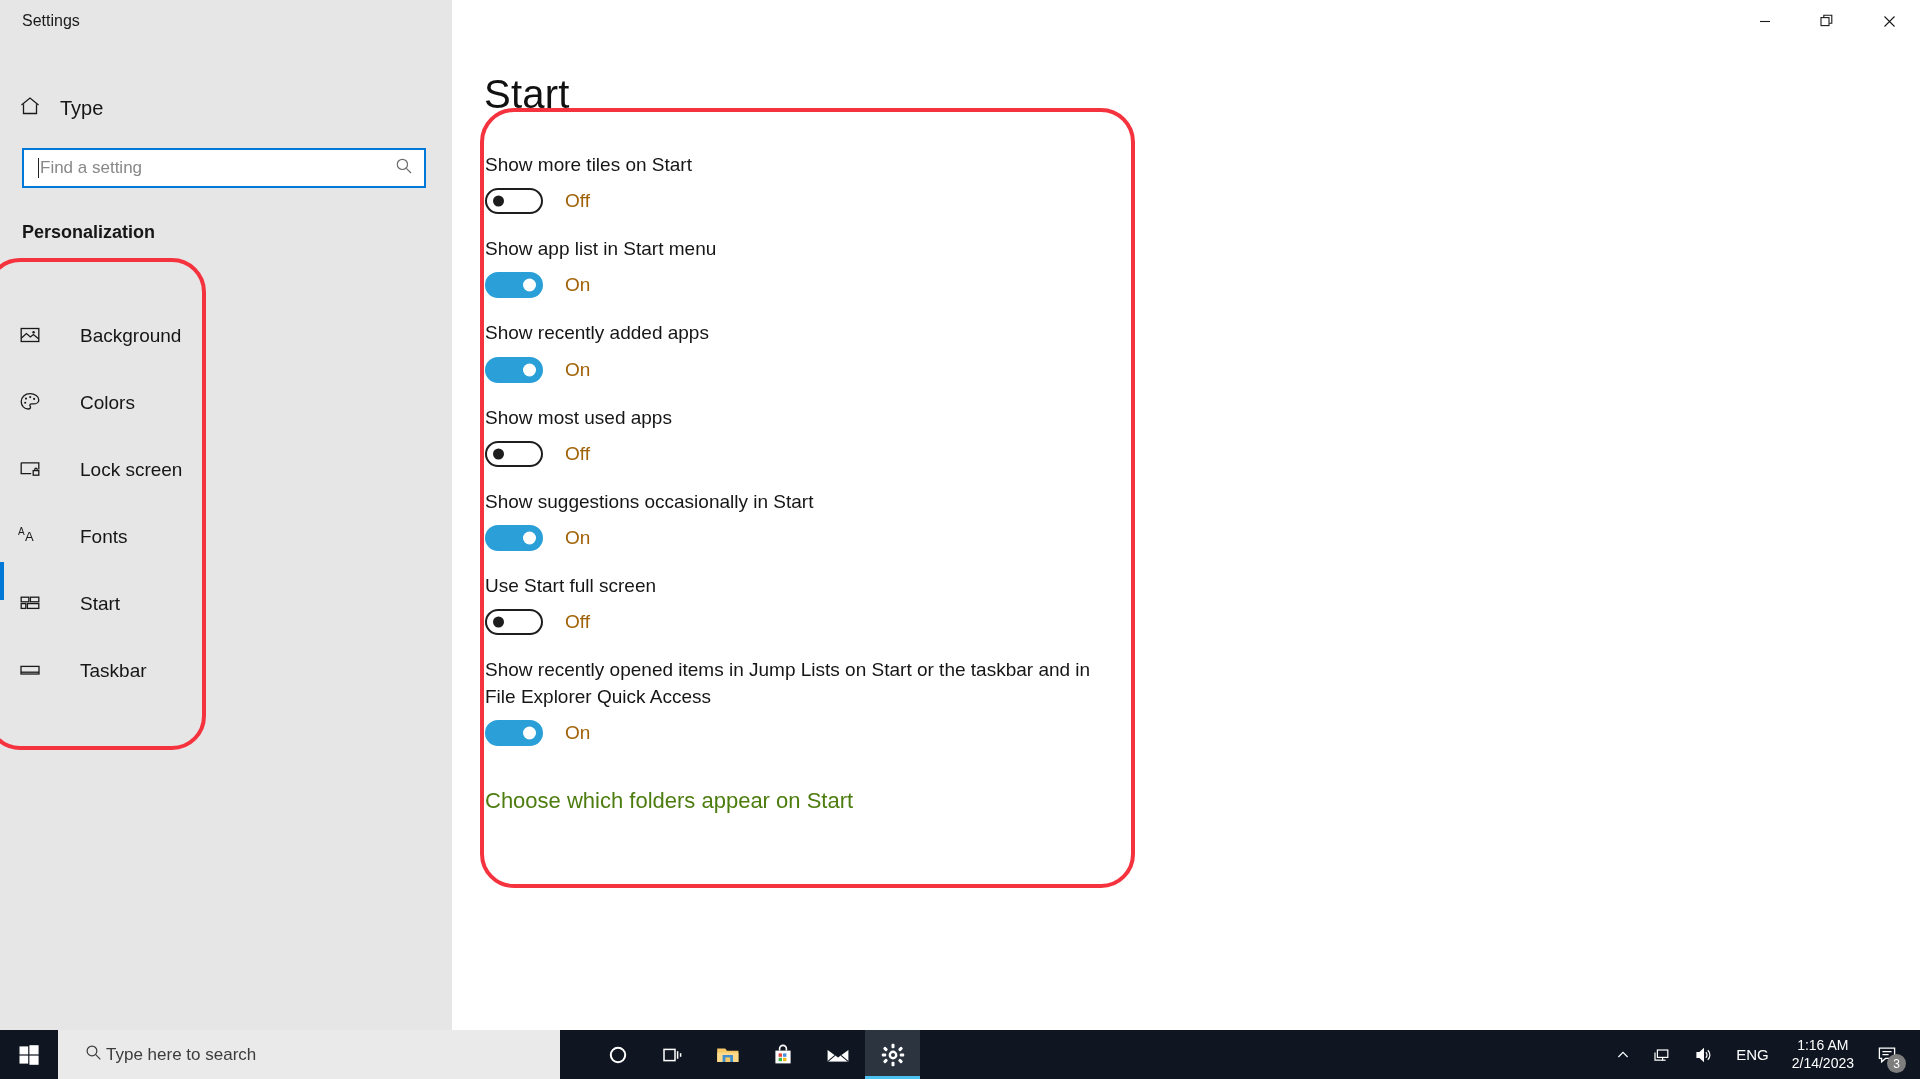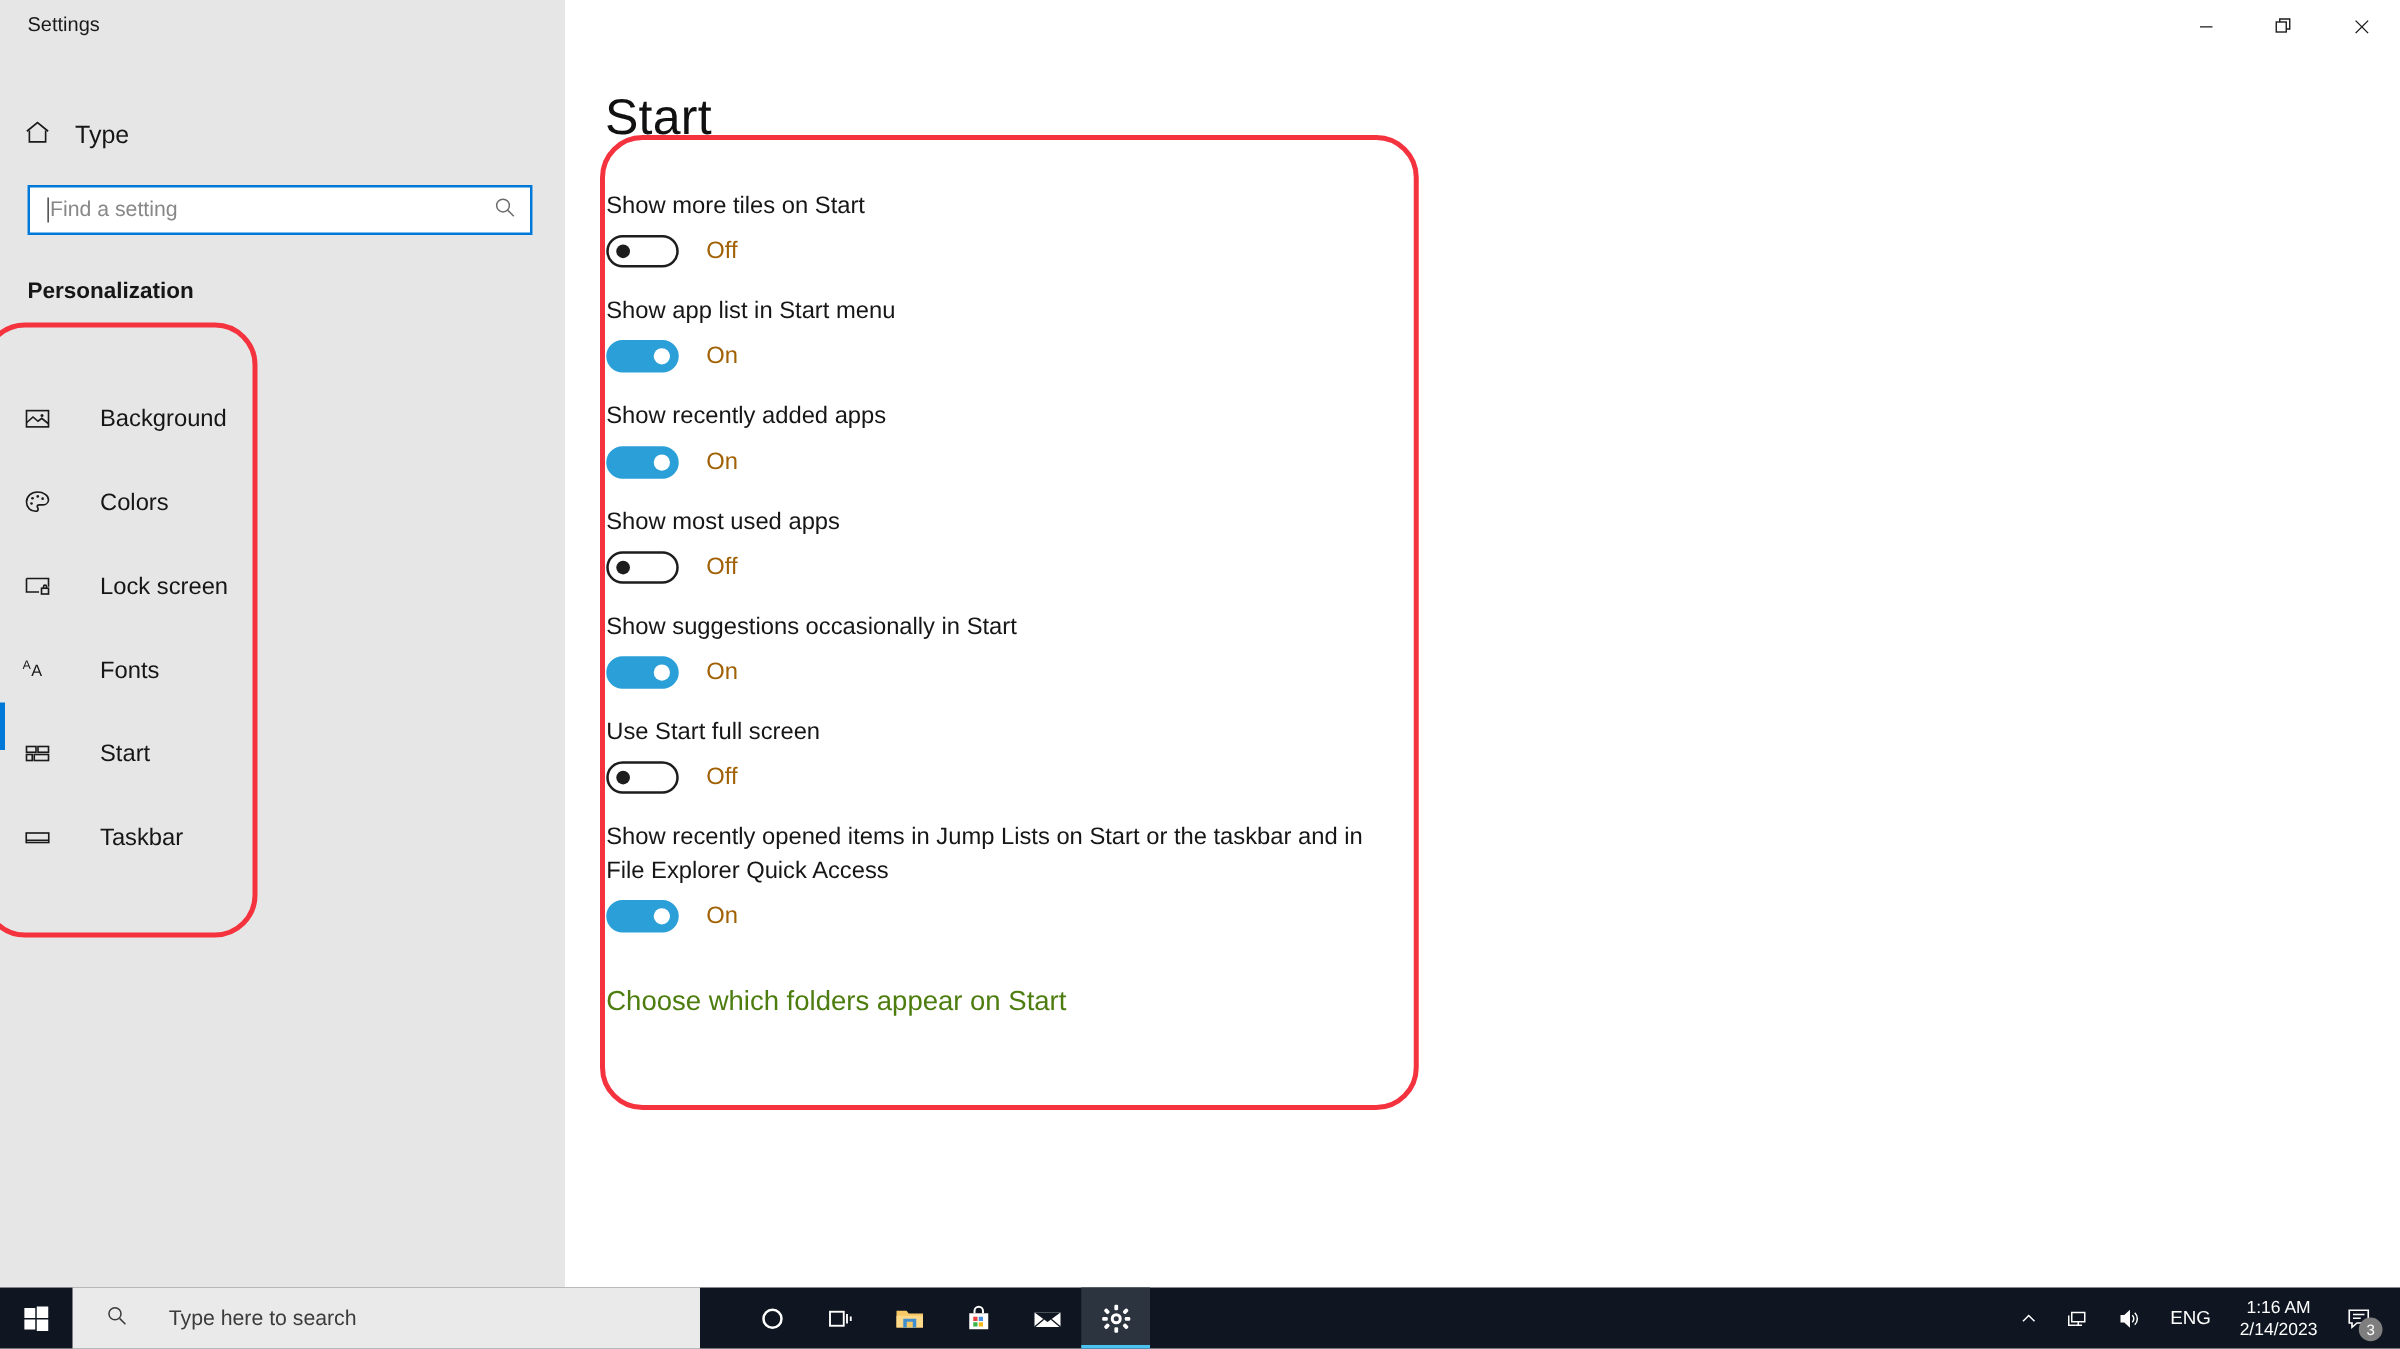--- a/index.html
+++ b/index.html
@@ -132,21 +132,21 @@
     width: 1920px; height: 49px;
     background: #0f1621;
     display: flex; align-items: stretch;
   }
   .tb-start {
     width: 58px; display: flex; align-items: center; justify-content: center;
     cursor: default;
   }
   .tb-search {
     width: 502px; background: #eaeaea;
-    display: flex; align-items: center; gap: 32px;
+    display: flex; align-items: center; gap: 3px;
     padding-left: 26px; cursor: text;
   }
   .tb-search-text { font-size: 17px; color: #3c3c3c; }
   .tb-icons { display: flex; align-items: stretch; margin-left: 30px; }
   .tb-icon {
     width: 55px; display: flex; align-items: center; justify-content: center;
     position: relative; cursor: default;
   }
   .tb-icon.active { background: #2c3440; }
   .tb-icon.active::after {

